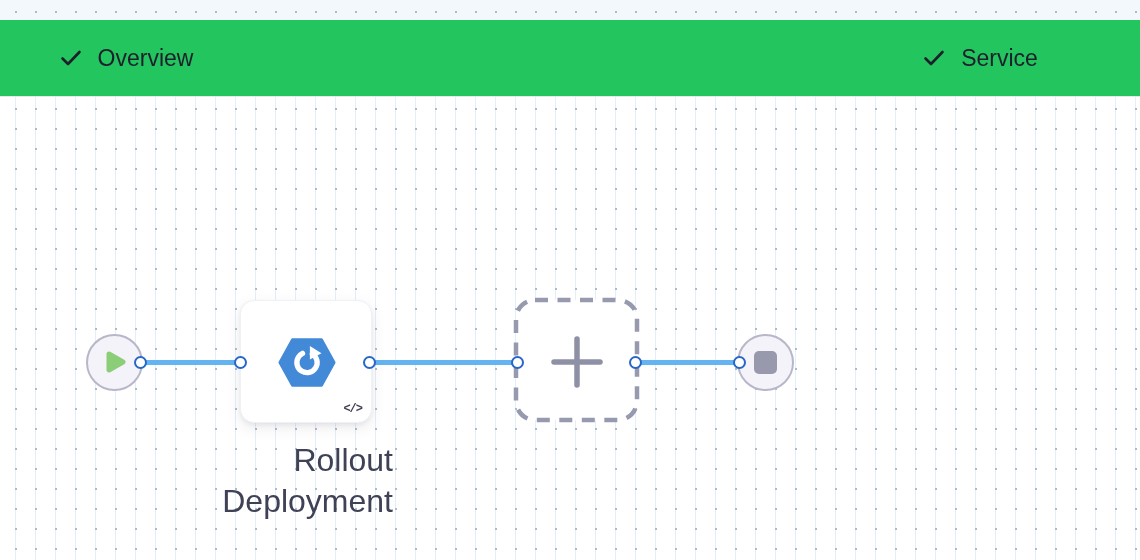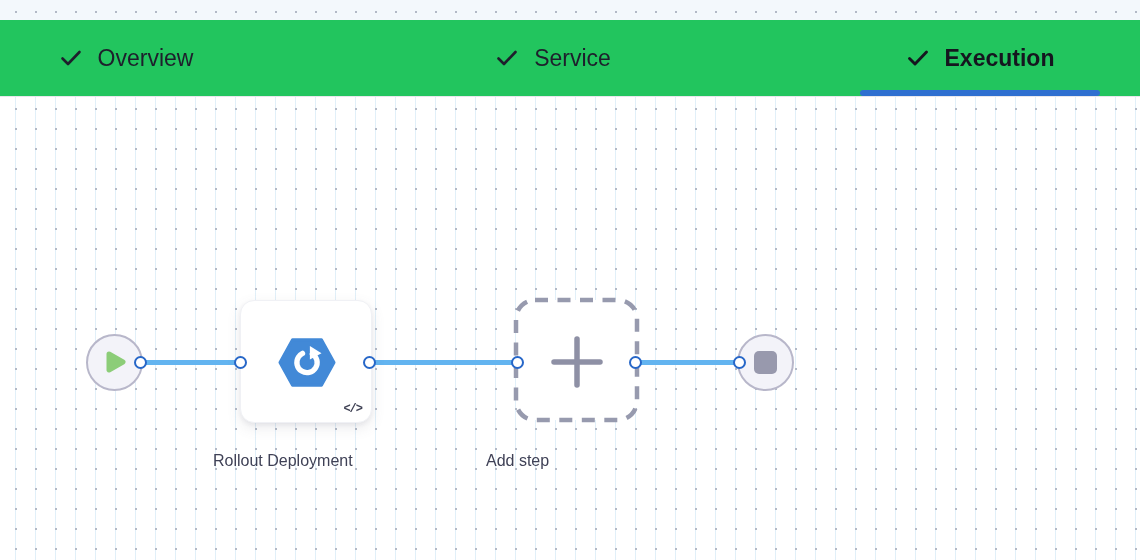--- a/index.html
+++ b/index.html
@@ -66,22 +66,22 @@
   .code-chip{
     position:absolute;right:9px;bottom:6px;font-size:12px;font-weight:700;
     color:#3f4154;font-family:"Liberation Mono","DejaVu Sans Mono",monospace;
     letter-spacing:-1px;
   }
   .add-step-node{
     position:absolute;left:513px;top:200px;width:127px;height:126px;z-index:2;cursor:pointer;
   }
   .add-step-node svg{display:block;}
   .node-label{
-    position:absolute;top:343px;width:180px;text-align:left;
-    font-size:16px;line-height:41px;color:#3f4156;z-index:2;
+    position:absolute;top:343px;width:180px;text-align:right;
+    font-size:32px;line-height:41px;color:#3f4156;z-index:2;
   }
   #label-step{left:213px;}
   #label-add{left:486px;white-space:nowrap;}
 </style>
 </head>
 <body>
 
 <div class="top-strip"></div>
 
 <div class="tabbar">
@@ -89,26 +89,20 @@
     <svg class="check-icon" viewBox="0 0 24 24" fill="none">
         <path d="M3.5 12.5 L9 18 L20.5 6" stroke="#1e1f2c" stroke-width="2.6" stroke-linecap="round" stroke-linejoin="round"></path>
       </svg>
     <span>Overview</span>
   </div>
   <div class="tab">
     <svg class="check-icon" viewBox="0 0 24 24" fill="none">
         <path d="M3.5 12.5 L9 18 L20.5 6" stroke="#1e1f2c" stroke-width="2.6" stroke-linecap="round" stroke-linejoin="round"></path>
       </svg>
     <span>Service</span>
-  </div>
-  <div class="tab active">
-    <svg class="check-icon" viewBox="0 0 24 24" fill="none">
-        <path d="M3.5 12.5 L9 18 L20.5 6" stroke="#15161f" stroke-width="2.9" stroke-linecap="round" stroke-linejoin="round"></path>
-      </svg>
-    <span>Execution</span>
   </div>
 </div>
 
 <div class="canvas">
 
   <div class="edge" style="left:140px;top:262.5px;width:100px;"></div>
   <div class="edge" style="left:369px;top:262.5px;width:148px;"></div>
   <div class="edge" style="left:636px;top:262.5px;width:103px;"></div>
 
   <div class="terminal-node" style="left:85.5px;top:236.5px;">
@@ -141,15 +135,14 @@
   </div>
 
   <div class="port" style="left:133.5px;top:258.5px;"></div>
   <div class="port" style="left:233.5px;top:258.5px;"></div>
   <div class="port" style="left:362.5px;top:258.5px;"></div>
   <div class="port" style="left:510.5px;top:258.5px;"></div>
   <div class="port" style="left:628.5px;top:258.5px;"></div>
   <div class="port" style="left:732.5px;top:258.5px;"></div>
 
   <div class="node-label" id="label-step">Rollout Deployment</div>
-  <div class="node-label" id="label-add">Add step</div>
 
 </div>
 
 </body></html>

